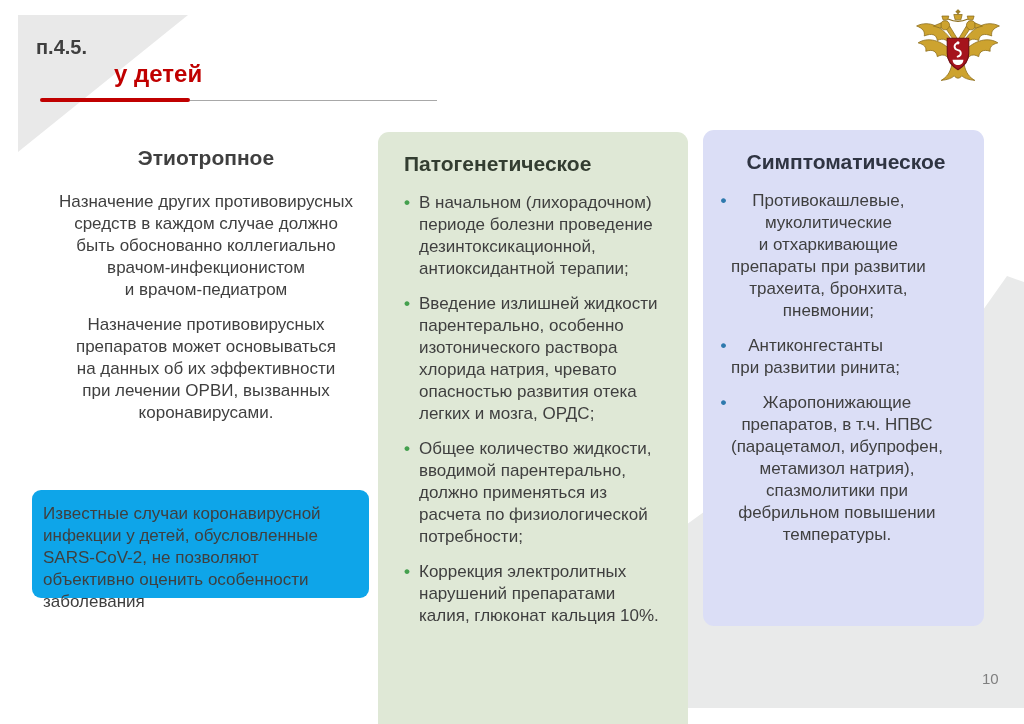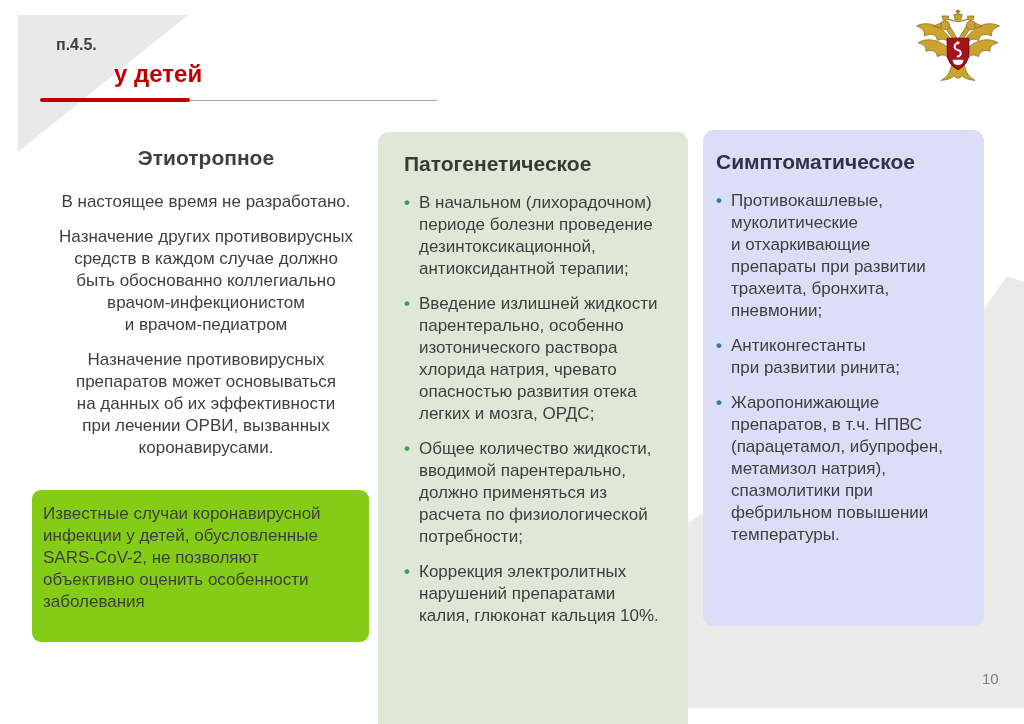--- a/index.html
+++ b/index.html
@@ -6,48 +6,48 @@
   .slide{
     position:relative;width:1024px;height:724px;background:#ffffff;overflow:hidden;
     font-family:"Liberation Sans",sans-serif;color:#3f3f3f;
   }
   
   .deco{position:absolute;inset:0;width:100%;height:100%;pointer-events:none;}
   .deco-topleft{background:#e9e9e9;clip-path:polygon(18px 15px,188px 15px,18px 152px);}
   .deco-band{background:#e9eaea;clip-path:polygon(433px 708px,983px 310px,1007px 276px,1024px 282px,1024px 708px);}
 
   
-  .header-section{position:absolute;left:56px;top:36px;font-size:16px;font-weight:bold;color:#3f3f3f;}
+  .header-section{position:absolute;left:36px;top:36px;font-size:20px;font-weight:bold;color:#3f3f3f;}
   .header-title{position:absolute;left:114px;top:27px;font-size:24px;font-weight:bold;color:#3f3f3f;white-space:nowrap;}
   .header-subtitle{position:absolute;left:114px;top:60px;font-size:24px;font-weight:bold;color:#c00000;}
   .rule-red{position:absolute;left:40px;top:98px;width:150px;height:4px;background:#c00000;border-radius:2px;}
   .rule-gray{position:absolute;left:190px;top:100px;width:247px;height:1px;background:#a8a8a8;}
 
   
   .col-etiotropic{position:absolute;left:40px;top:146px;width:332px;text-align:center;}
   .col-etiotropic h2{font-size:21px;font-weight:bold;color:#3f3f3f;margin:0 0 21px 0;}
   .col-etiotropic p{font-size:17px;line-height:22px;margin:0 0 13px 0;white-space:pre-line;}
 
   .note{
-    position:absolute;left:32px;top:490px;width:337px;height:152px;background:#84cc16;
+    position:absolute;left:32px;top:490px;width:337px;height:108px;background:#0ea5e9;
     border-radius:9px;box-sizing:border-box;padding:13px 8px 0 11px;
     font-size:17px;line-height:22px;white-space:pre-line;color:#3f3f3f;
   }
 
   
   .panel{position:absolute;border-radius:11px;box-sizing:border-box;}
   .panel h2{font-size:21px;font-weight:bold;margin:0 0 16px 0;}
   .panel ul{list-style:none;margin:0;padding:0;}
   .panel li{display:flex;font-size:17px;line-height:22px;margin-bottom:13px;}
   .bullet{flex:none;width:15px;font-weight:bold;}
   .li-text{white-space:pre-line;}
   .panel-green{left:378px;top:132px;width:310px;height:612px;background:#dfe8d6;padding:20px 12px 0 26px;}
   .panel-green h2{color:#333d31;}
   .panel-green .bullet{color:#44a04e;}
-  .panel-purple{left:703px;top:130px;width:281px;height:496px;background:#dbdef6;padding:20px 8px 0 13px;}
+  .panel-purple{left:703px;top:130px;width:281px;height:496px;background:#dbdef6;padding:20px 8px 0 13px;text-align:center;}
   .panel-purple h2{color:#2f3442;}
   .panel-purple .bullet{color:#2e79ad;}
 
   .emblem{position:absolute;left:912px;top:8px;width:92px;height:82px;}
   .page-number{position:absolute;left:982px;top:670px;font-size:15px;color:#7f7f7f;}
 </style>
 </head>
 <body>
 
 <div class="slide">
@@ -93,21 +93,20 @@
       <g>
         <circle cx="60" cy="42" r="2" fill="#ffffff"></circle>
         <path d="M60 42 c-6 1.5 -6 8 0 9.5 c5 1.3 5 7 -0.5 8.5" stroke="#ffffff" fill="none" stroke-width="2.4" stroke-linecap="round"></path>
         <path d="M53 64 h14 c0 4.5 -3.2 7 -7 7 c-3.8 0 -7 -2.5 -7 -7 Z" fill="#ffffff"></path>
       </g>
     </svg>
   </div>
 
   <div class="col-etiotropic">
     <h2>Этиотропное</h2>
-    <p>В настоящее время не разработано.</p>
     <p>Назначение других противовирусных
 средств в каждом случае должно
 быть обоснованно коллегиально
 врачом-инфекционистом
 и врачом-педиатром</p>
     <p>Назначение противовирусных
 препаратов может основываться
 на данных об их эффективности
 при лечении ОРВИ, вызванных
 коронавирусами.</p>

